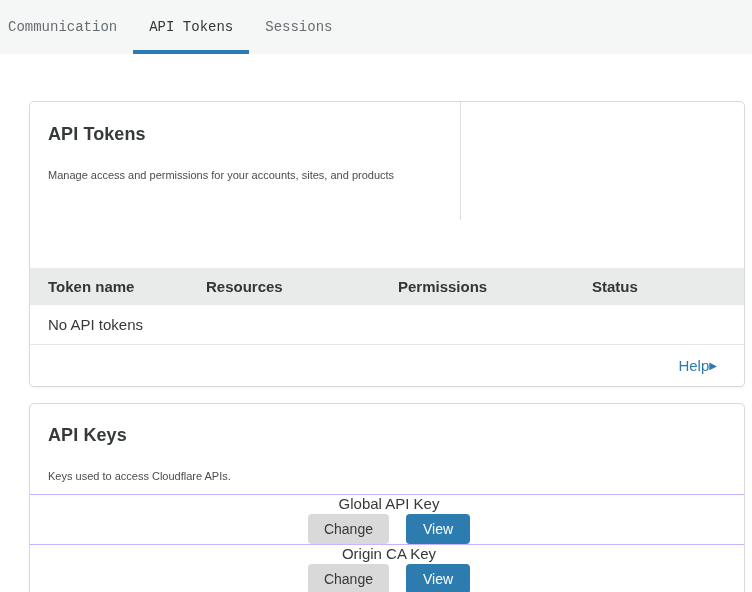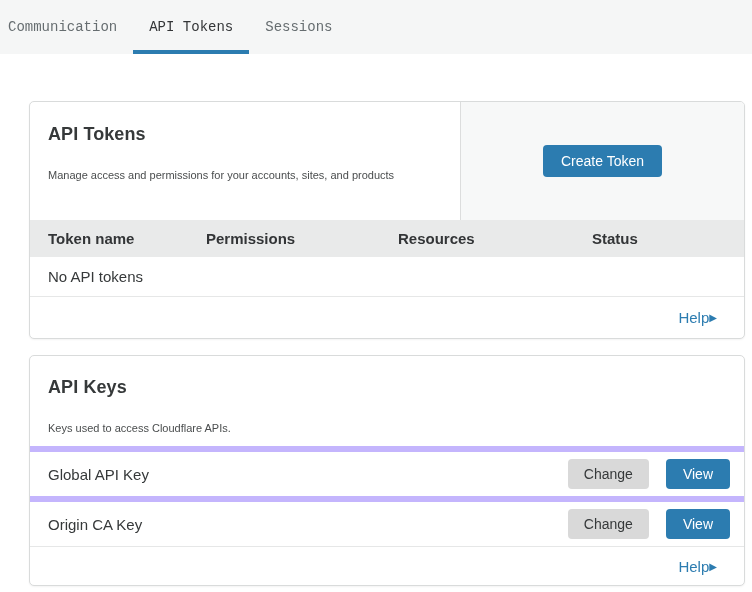--- a/index.html
+++ b/index.html
@@ -102,20 +102,21 @@
   .table-header {
     display: grid;
     grid-template-columns: 158px 192px 194px 1fr;
     align-items: center;
     height: 37px;
     padding: 0 18px;
     background: var(--table-header-bg, #e9eaea);
     font-size: 15px;
     font-weight: 700;
     color: #333537;
+    margin-top: 48px;
   }
   .empty-row {
     height: 40px;
     line-height: 40px;
     padding: 0 18px;
     font-size: 15px;
     color: #36393a;
     border-bottom: 1px solid #e6e7e7;
   }
   .card-footer {
@@ -137,49 +138,47 @@
   .help-arrow { font-size: 10px; line-height: 1; margin-top: 1px; }
 
   
   .keys-header { height: 90px; padding: 21px 18px 0 18px; }
   .key-row {
     height: 50px;
     display: flex;
     align-items: center;
     justify-content: space-between;
     padding: 0 14px 0 18px;
-    border-top: 6px solid #c4b5fd;
+    border-top: 1px solid #c4b5fd;
+    flex-direction: column;
   }
   .key-name { font-size: 15px; color: #36393a; }
   .key-actions { display: flex; gap: 17px; }
 </style>
 </head>
 <body>
 
 <nav class="tabbar">
   <div class="tab">Communication</div>
   <div class="tab active">API Tokens</div>
   <div class="tab">Sessions</div>
 </nav>
 
 <section class="card card-tokens">
   <div class="split-header">
     <div class="split-left">
       <h2 class="card-title">API Tokens</h2>
       <p class="card-desc">Manage access and permissions for your accounts, sites, and products</p>
     </div>
-    <div class="split-right">
-      <button class="btn btn-primary btn-create">Create Token</button>
-    </div>
   </div>
 
   <div class="table-header">
     <div>Token name</div>
+    <div>Resources</div>
     <div>Permissions</div>
-    <div>Resources</div>
     <div>Status</div>
   </div>
 
   <div class="empty-row">
     <span>No API tokens</span>
   </div>
 
   <div class="card-footer">
     <a class="help-link">
       <span>Help</span>

